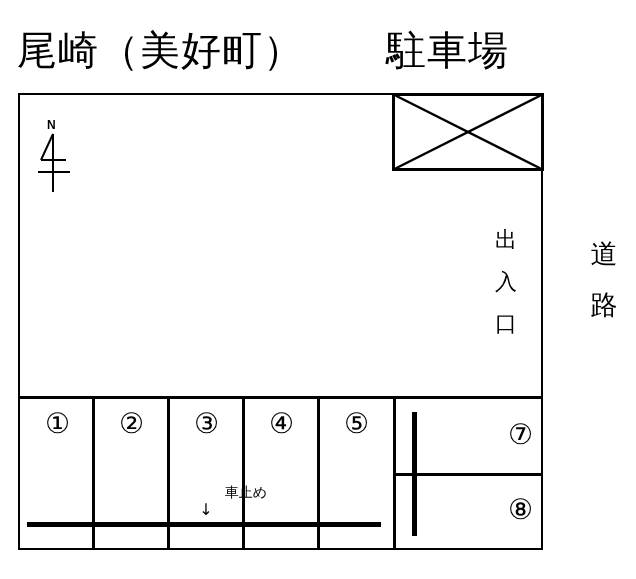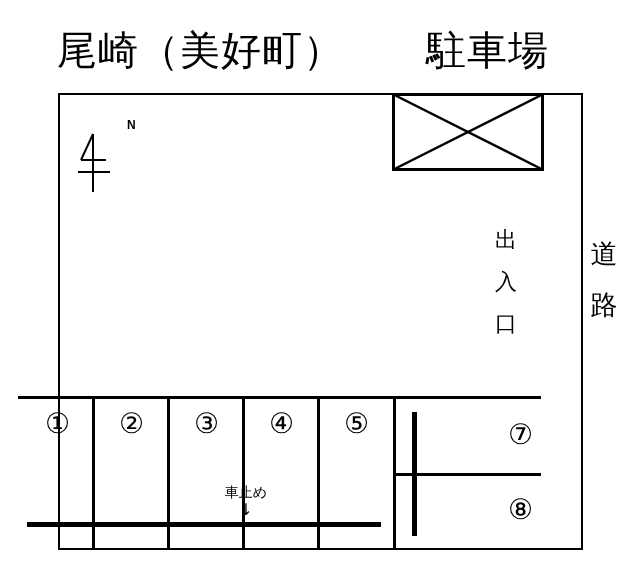--- a/index.html
+++ b/index.html
@@ -1,18 +1,18 @@
 <!DOCTYPE html>
 <html><head>
 <meta charset="utf-8">
 <style>
   html, body { margin: 0; padding: 0; background: #ffffff; }
   body { width: 636px; height: 579px; position: relative; overflow: hidden;
          font-family: "DejaVu Sans", "Liberation Sans", sans-serif; color: #000; }
-  .abs { position: absolute; margin-left: 40px; }
+  .abs { position: absolute; }
   .title { font-size: 40px; line-height: 1; white-space: nowrap; letter-spacing: 1px; }
   .line { position: absolute; background: #000; }
   .spot-num { position: absolute; font-size: 28px; line-height: 1; text-align: center; width: 75px; }
   .vtext { position: absolute; font-size: 22px; line-height: 1; text-align: center; width: 30px; }
   .vtext span { display: block; }
   .vt-entrance span { margin-bottom: 20px; }
   .vt-road span { margin-bottom: 24px; font-size: 27px; }
   svg { position: absolute; overflow: visible; }
 </style>
 </head>
@@ -66,14 +66,14 @@
 <div class="spot-num" style="left:244px; top:410px;">④</div>
 <div class="spot-num" style="left:319px; top:410px;">⑤</div>
 
 <div class="spot-num" style="left:483px; top:421px; width:75px;">⑦</div>
 <div class="spot-num" style="left:483px; top:496px; width:75px;">⑧</div>
 
 <div class="line" style="left:27px; top:522px; width:354px; height:5px;"></div>
 
 <div class="line" style="left:412px; top:412px; width:5px; height:124px;"></div>
 
-<div class="abs" style="left:170px; top:485px; width:72px; text-align:center; font-size:14px; line-height:1;">車止め</div>
+<div class="abs" style="left:170px; top:485px; width:72px; text-align:center; font-size:14px; line-height:1;padding-left:40px;">車止め</div>
 <div class="abs" style="left:170px; top:502px; width:72px; text-align:center; font-size:16px; line-height:1;">↓</div>
 
 </body></html>

